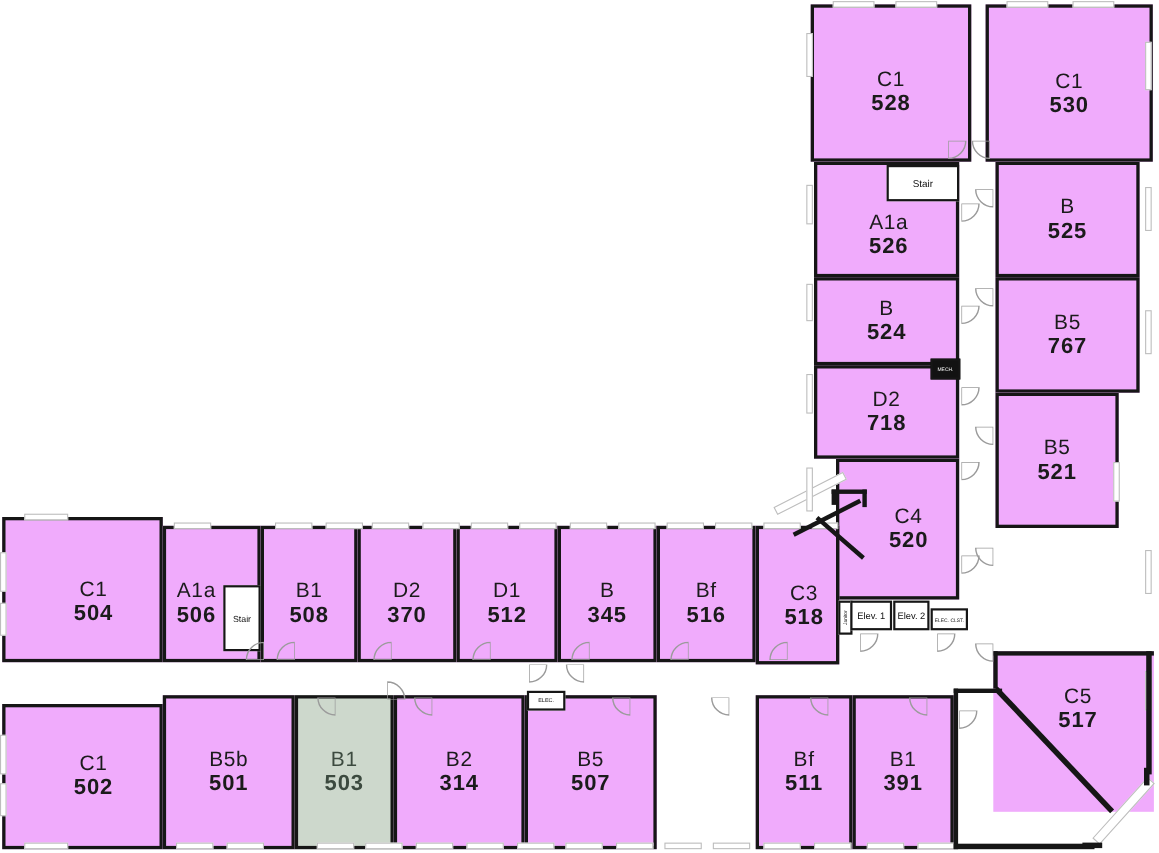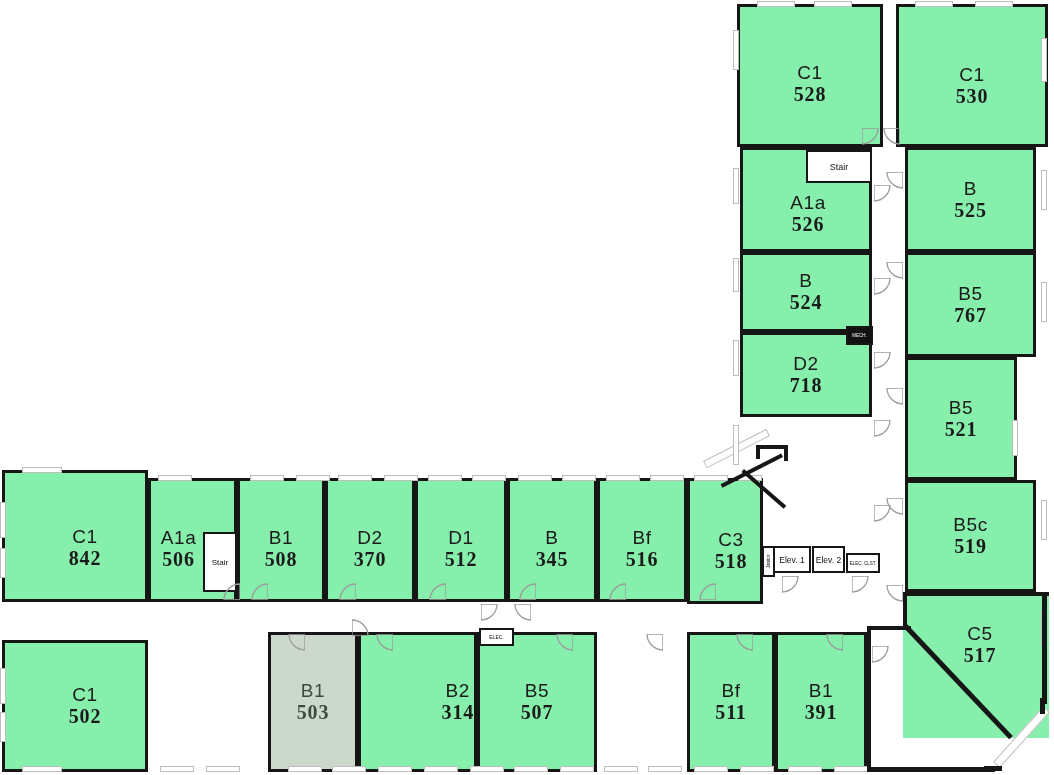--- a/index.html
+++ b/index.html
@@ -1,23 +1,23 @@
 <!DOCTYPE html>
 <html><head>
 <meta charset="utf-8">
 <style>
   html,body{margin:0;padding:0;background:#fff;}
   #stage{position:relative;width:1054px;height:775px;background:#fff;overflow:hidden;
          font-family:"Liberation Sans",sans-serif;}
-  .unit{position:absolute;box-sizing:border-box;border:3px solid #161616;background:#86efac;
+  .unit{position:absolute;box-sizing:border-box;border:3px solid #161616;background:#f0abfc;
         display:flex;align-items:center;justify-content:center;text-align:center;}
   .unit.noborder{border:none;}
   .lbl{line-height:1.12;color:#1b1b1b;}
   .lbl .t{display:block;font-size:19px;letter-spacing:.6px;}
-  .lbl .n{display:block;font-size:20px;font-weight:700;letter-spacing:.8px;font-family:Liberation Serif, serif;}
+  .lbl .n{display:block;font-size:20px;font-weight:700;letter-spacing:.8px;}
   .small{position:absolute;box-sizing:border-box;border:2.5px solid #161616;background:#fff;
          display:flex;align-items:center;justify-content:center;color:#111;text-align:center;
          z-index:6;white-space:nowrap;overflow:hidden;}
   .small.solid{background:#121212;color:#fff;border-width:2px;}
   .wall{position:absolute;background:#161616;z-index:5;}
   .diag{position:absolute;background:#161616;transform-origin:0 0;z-index:5;}
   .gdiag{position:absolute;box-sizing:border-box;border:1px solid #bdbdbd;background:#fff;
          transform-origin:0 0;z-index:4;}
   .win{position:absolute;box-sizing:border-box;border:1px solid #bdbdbd;background:#fff;z-index:4;}
   .door{position:absolute;transform-origin:0 0;z-index:7;}
@@ -67,36 +67,36 @@
         <span class="t">D2</span>
         <span class="n">718</span>
       </div>
     </div>
     <div class="unit" style="left: 905px; top: 357px; width: 112px; height: 123px;">
       <div class="lbl" style="transform: translate(0px, 0px);">
         <span class="t">B5</span>
         <span class="n">521</span>
       </div>
     </div>
-    <div class="unit" style="left: 905px; top: 480px; width: 131px; height: 112px;">
-      <div class="lbl" style="transform: translate(0px, 0px);">
-        <span class="t">B5c</span>
-        <span class="n">519</span>
+    <div class="unit" style="left: 760px; top: 417px; width: 112px; height: 128px;">
+      <div class="lbl" style="transform: translate(10px, 0px);">
+        <span class="t">C4</span>
+        <span class="n">520</span>
       </div>
     </div>
     <div class="unit noborder" style="left: 903px; top: 592px; width: 146px; height: 146px;">
       <div class="lbl" style="transform: translate(4px, -20px);">
         <span class="t">C5</span>
         <span class="n">517</span>
       </div>
     </div>
     <div class="unit" style="left: 2px; top: 470px; width: 146px; height: 132px;">
       <div class="lbl" style="transform: translate(10px, 12px);">
         <span class="t">C1</span>
-        <span class="n">842</span>
+        <span class="n">504</span>
       </div>
     </div>
     <div class="unit" style="left: 148px; top: 478px; width: 89px; height: 124px;">
       <div class="lbl" style="transform: translate(-14px, 9px);">
         <span class="t">A1a</span>
         <span class="n">506</span>
       </div>
     </div>
     <div class="unit" style="left: 237px; top: 478px; width: 88px; height: 124px;">
       <div class="lbl" style="transform: translate(0px, 9px);">
@@ -133,27 +133,33 @@
         <span class="t">C3</span>
         <span class="n">518</span>
       </div>
     </div>
     <div class="unit" style="left: 2px; top: 640px; width: 146px; height: 132px;">
       <div class="lbl" style="transform: translate(10px, 0px);">
         <span class="t">C1</span>
         <span class="n">502</span>
       </div>
     </div>
+    <div class="unit" style="left: 148px; top: 632px; width: 120px; height: 140px;">
+      <div class="lbl" style="transform: translate(0px, 0px);">
+        <span class="t">B5b</span>
+        <span class="n">501</span>
+      </div>
+    </div>
     <div class="unit" style="left: 268px; top: 632px; width: 90px; height: 140px; background: rgb(205, 216, 204);">
       <div class="lbl" style="color: rgb(60, 74, 63); transform: translate(0px, 0px);">
         <span class="t">B1</span>
         <span class="n">503</span>
       </div>
     </div>
-    <div class="unit" style="left: 358px; top: 632px; width: 119px; height: 140px; justify-content: flex-end;">
+    <div class="unit" style="left: 358px; top: 632px; width: 119px; height: 140px;">
       <div class="lbl" style="transform: translate(0px, 0px);">
         <span class="t">B2</span>
         <span class="n">314</span>
       </div>
     </div>
     <div class="unit" style="left: 477px; top: 632px; width: 120px; height: 140px;">
       <div class="lbl" style="transform: translate(0px, 0px);">
         <span class="t">B5</span>
         <span class="n">507</span>
       </div>

